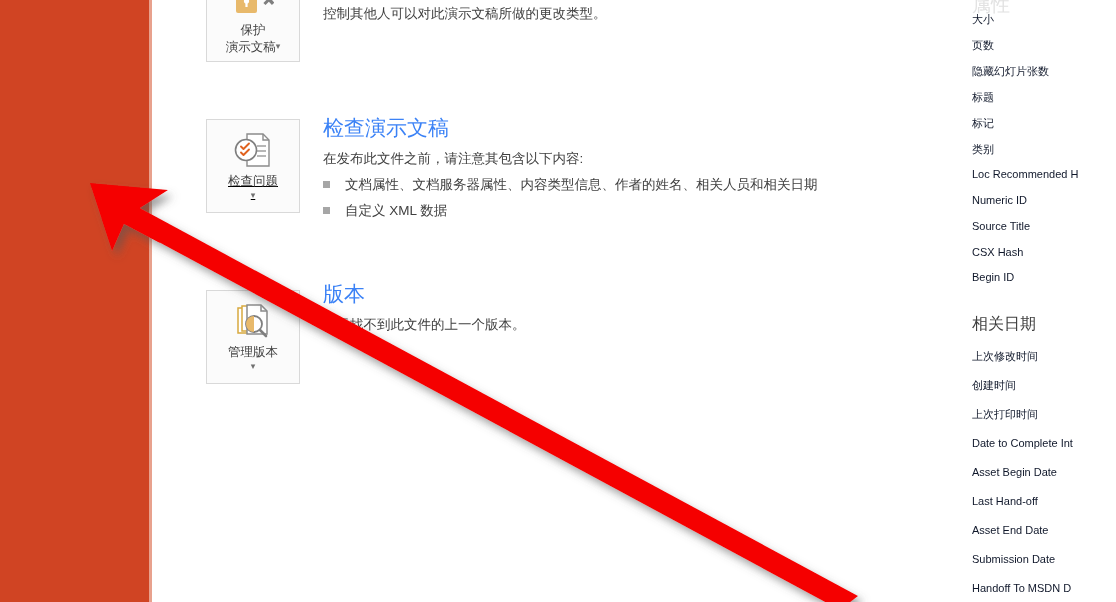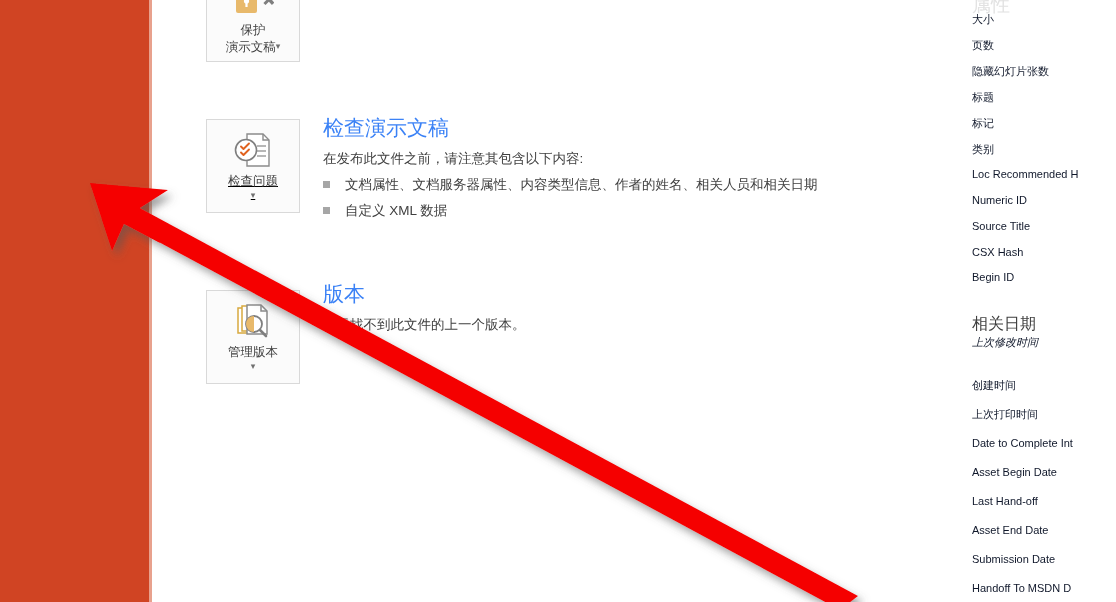--- a/index.html
+++ b/index.html
@@ -210,20 +210,21 @@
         <path d="M32.5 13.5 L40 21.5" stroke="#7f7f7f" stroke-width="3.4" stroke-linecap="square"></path>
         <path d="M36 19.5 L33.5 22" stroke="#7f7f7f" stroke-width="3" stroke-linecap="square"></path>
       </svg>
     </div>
     <div class="btn-label">保护</div>
     <div class="btn-label" style="margin-top:0;">
       <span>演示文稿</span><span class="inline-caret">▾</span>
     </div>
   </div>
 
+  <div class="sec-desc" style="left:171px; top:3px;">控制其他人可以对此演示文稿所做的更改类型。</div>
 
   <div class="big-btn" style="left:54px; top:119px;text-decoration:underline;">
     <div class="icon-wrap">
       <svg width="40" height="38" viewBox="0 0 40 38">
 
         <path d="M14 3 H30 L36 9 V35 H14 Z" fill="#ffffff" stroke="#8c8c8c" stroke-width="1.4"></path>
         <path d="M30 3 V9 H36" fill="none" stroke="#8c8c8c" stroke-width="1.4"></path>
         <line x1="24" y1="15" x2="33" y2="15" stroke="#a6a6a6" stroke-width="1.6"></line>
         <line x1="24" y1="20" x2="33" y2="20" stroke="#a6a6a6" stroke-width="1.6"></line>
         <line x1="24" y1="25" x2="33" y2="25" stroke="#a6a6a6" stroke-width="1.6"></line>
@@ -282,21 +283,21 @@
   <div class="prop-label" style="top:114px;">标记</div>
   <div class="prop-label" style="top:140px;">类别</div>
   <div class="prop-label" style="top:165px;">Loc Recommended H</div>
   <div class="prop-label" style="top:191px;">Numeric ID</div>
   <div class="prop-label" style="top:217px;">Source Title</div>
   <div class="prop-label" style="top:243px;">CSX Hash</div>
   <div class="prop-label" style="top:268px;">Begin ID</div>
 
   <div class="panel-heading" style="top:313px;">相关日期</div>
 
-  <div class="prop-label" style="top:333px;font-style:italic;">上次修改时间</div>
+  <div class="prop-label" style="top:347px;">上次修改时间</div>
   <div class="prop-label" style="top:376px;">创建时间</div>
   <div class="prop-label" style="top:405px;">上次打印时间</div>
   <div class="prop-label" style="top:434px;">Date to Complete Int</div>
   <div class="prop-label" style="top:463px;">Asset Begin Date</div>
   <div class="prop-label" style="top:492px;">Last Hand-off</div>
   <div class="prop-label" style="top:521px;">Asset End Date</div>
   <div class="prop-label" style="top:550px;">Submission Date</div>
   <div class="prop-label" style="top:579px;">Handoff To MSDN D</div>
 </div>
 

